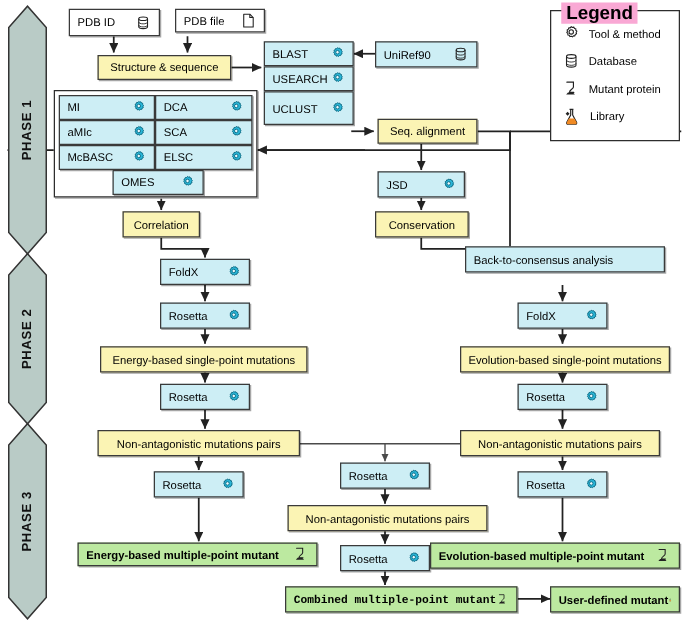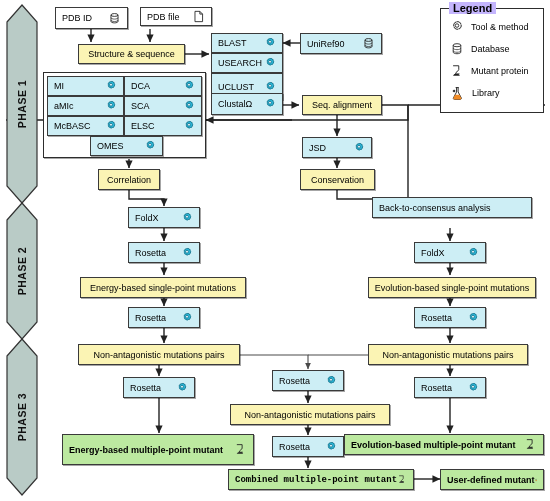--- a/index.html
+++ b/index.html
@@ -14,21 +14,21 @@
   .yellow{background:#fbf4b4;}
   .green{background:#bce9a0;}
   .white{background:#ffffff;}
   .pad{padding:0 6px;}
   .ctr{justify-content:center;}
   .spread{justify-content:space-between;}
   .bold{font-weight:bold;}
   svg.ic{display:block;}
   .legendbox{position:absolute;box-sizing:border-box;border:1px solid #2d2d2d;
              background:#fff;font-size:9px;}
-  .legendtitle{position:absolute;background:#c4b5fd;padding:0 4px;font-size:11px;
+  .legendtitle{position:absolute;background:#f9a8d4;padding:0 4px;font-size:15px;
                font-weight:bold;left:8px;top:-7px;}
   .legrow{display:flex;align-items:center;gap:7px;height:22px;padding-left:9px;}
   .group{position:absolute;box-sizing:border-box;border:1px solid #2d2d2d;
          background:#fff;box-shadow:1px 1px 0 rgba(0,0,0,.35);}
   .phase{position:absolute;}
   .phase .ptxt{position:absolute;left:50%;top:50%;transform:translate(-50%,-50%) rotate(-90deg);
                 font-size:10.5px;font-weight:bold;letter-spacing:.5px;white-space:nowrap;color:#111;}
 </style>
 </head>
 <body>
@@ -202,27 +202,20 @@
       <circle cx="12" cy="9.5" r="2.8" fill="#eaf9fd" stroke="#0b6b84" stroke-width="1.5"></circle>
     </svg>
   </div>
   <div class="node cyan pad spread" style="left:211px;top:73px;width:72px;height:27px;">
     <span class="lbl">UCLUST</span>
     <svg class="ic" width="12" height="12" viewBox="0 0 24 24">
       <path d="M12 2.3l1.6 1.1 1.9-.5.9 1.8 1.9.5-.1 2 1.5 1.3-1 1.7.6 1.9-1.8.9-.5 1.9-2-.1-1.3 1.5-1.7-1-1.9.6-.9-1.8-1.9-.5.1-2L5.9 10.3l1-1.7L6.3 6.7l1.8-.9.5-1.9 2 .1z" fill="#29b6d8" stroke="#0b6b84" stroke-width="1.6" stroke-linejoin="round"></path>
       <circle cx="12" cy="9.5" r="2.8" fill="#eaf9fd" stroke="#0b6b84" stroke-width="1.5"></circle>
     </svg>
   </div>
-  <div class="node cyan pad spread" style="left:211px;top:93px;width:72px;height:22px;">
-    <span class="lbl">ClustalΩ</span>
-    <svg class="ic" width="12" height="12" viewBox="0 0 24 24">
-      <path d="M12 2.3l1.6 1.1 1.9-.5.9 1.8 1.9.5-.1 2 1.5 1.3-1 1.7.6 1.9-1.8.9-.5 1.9-2-.1-1.3 1.5-1.7-1-1.9.6-.9-1.8-1.9-.5.1-2L5.9 10.3l1-1.7L6.3 6.7l1.8-.9.5-1.9 2 .1z" fill="#29b6d8" stroke="#0b6b84" stroke-width="1.6" stroke-linejoin="round"></path>
-      <circle cx="12" cy="9.5" r="2.8" fill="#eaf9fd" stroke="#0b6b84" stroke-width="1.5"></circle>
-    </svg>
-  </div>
 
   <div class="group" style="left:43px;top:72px;width:163px;height:86px;"></div>
 
   <div class="node cyan pad spread" style="left:47px;top:76px;width:77px;height:20px;">
     <span class="lbl">MI</span>
     <svg class="ic" width="12" height="12" viewBox="0 0 24 24">
       <path d="M12 2.3l1.6 1.1 1.9-.5.9 1.8 1.9.5-.1 2 1.5 1.3-1 1.7.6 1.9-1.8.9-.5 1.9-2-.1-1.3 1.5-1.7-1-1.9.6-.9-1.8-1.9-.5.1-2L5.9 10.3l1-1.7L6.3 6.7l1.8-.9.5-1.9 2 .1z" fill="#29b6d8" stroke="#0b6b84" stroke-width="1.6" stroke-linejoin="round"></path>
       <circle cx="12" cy="9.5" r="2.8" fill="#eaf9fd" stroke="#0b6b84" stroke-width="1.5"></circle>
     </svg>
   </div>
@@ -342,21 +335,21 @@
   <div class="node yellow pad ctr" style="left:78px;top:344px;width:162px;height:21px;">
     <span class="lbl">Non-antagonistic mutations pairs</span>
   </div>
   <div class="node cyan pad spread" style="left:123px;top:377px;width:72px;height:21px;">
     <span class="lbl">Rosetta</span>
     <svg class="ic" width="12" height="12" viewBox="0 0 24 24">
       <path d="M12 2.3l1.6 1.1 1.9-.5.9 1.8 1.9.5-.1 2 1.5 1.3-1 1.7.6 1.9-1.8.9-.5 1.9-2-.1-1.3 1.5-1.7-1-1.9.6-.9-1.8-1.9-.5.1-2L5.9 10.3l1-1.7L6.3 6.7l1.8-.9.5-1.9 2 .1z" fill="#29b6d8" stroke="#0b6b84" stroke-width="1.6" stroke-linejoin="round"></path>
       <circle cx="12" cy="9.5" r="2.8" fill="#eaf9fd" stroke="#0b6b84" stroke-width="1.5"></circle>
     </svg>
   </div>
-  <div class="node green pad spread bold" style="left:62px;top:434px;width:192px;height:31px;text-align:right;">
+  <div class="node green pad spread bold" style="left:62px;top:434px;width:192px;height:19px;text-align:right;">
     <span class="lbl">Energy-based multiple-point mutant</span>
     <svg class="ic" width="13" height="13" viewBox="0 0 24 24">
       <path d="M6 3h9v6.5c0 3-5.5 3.5-5.5 7.5h6" fill="none" stroke="#222" stroke-width="1.6" stroke-linecap="round"></path>
       <path d="M5 20h12l-2.5-3h-7z" fill="#222"></path>
     </svg>
   </div>
 
   <div class="node cyan pad spread" style="left:272px;top:370px;width:72px;height:21px;">
     <span class="lbl">Rosetta</span>
     <svg class="ic" width="12" height="12" viewBox="0 0 24 24">

